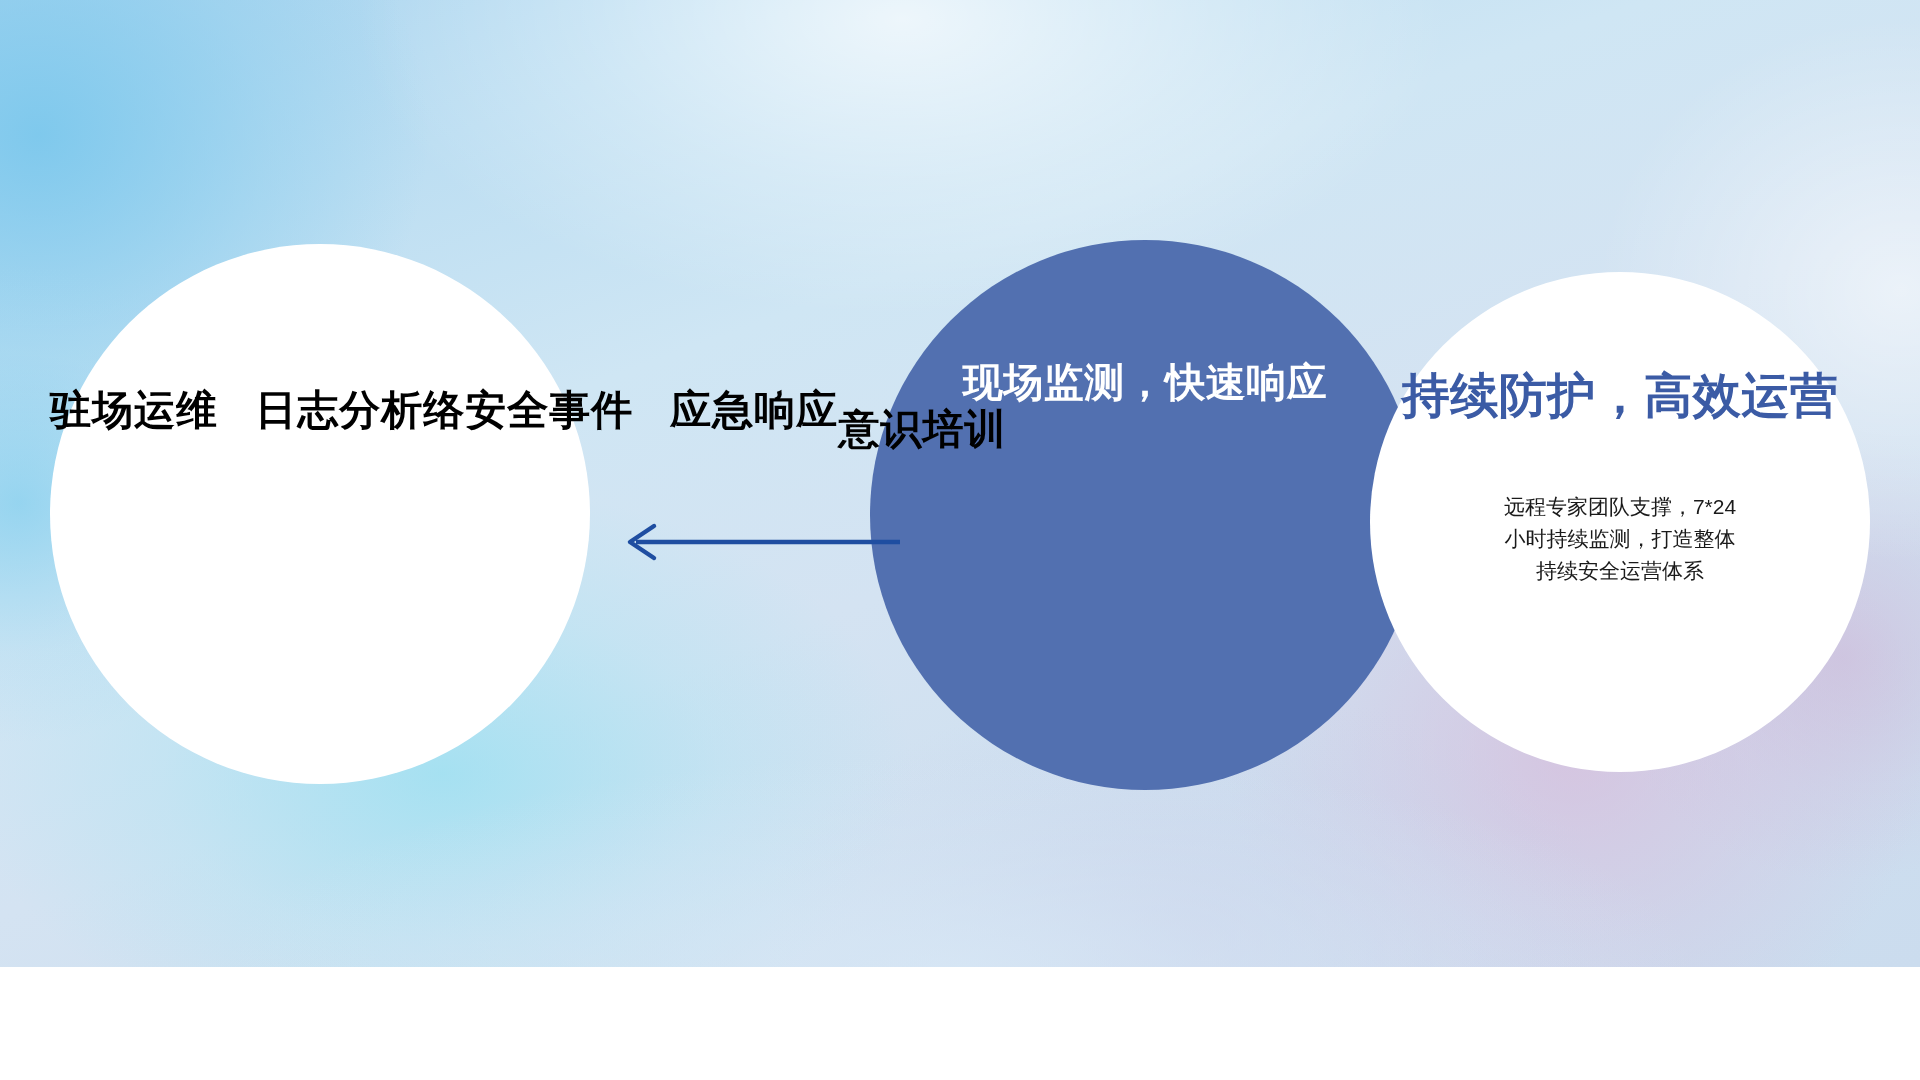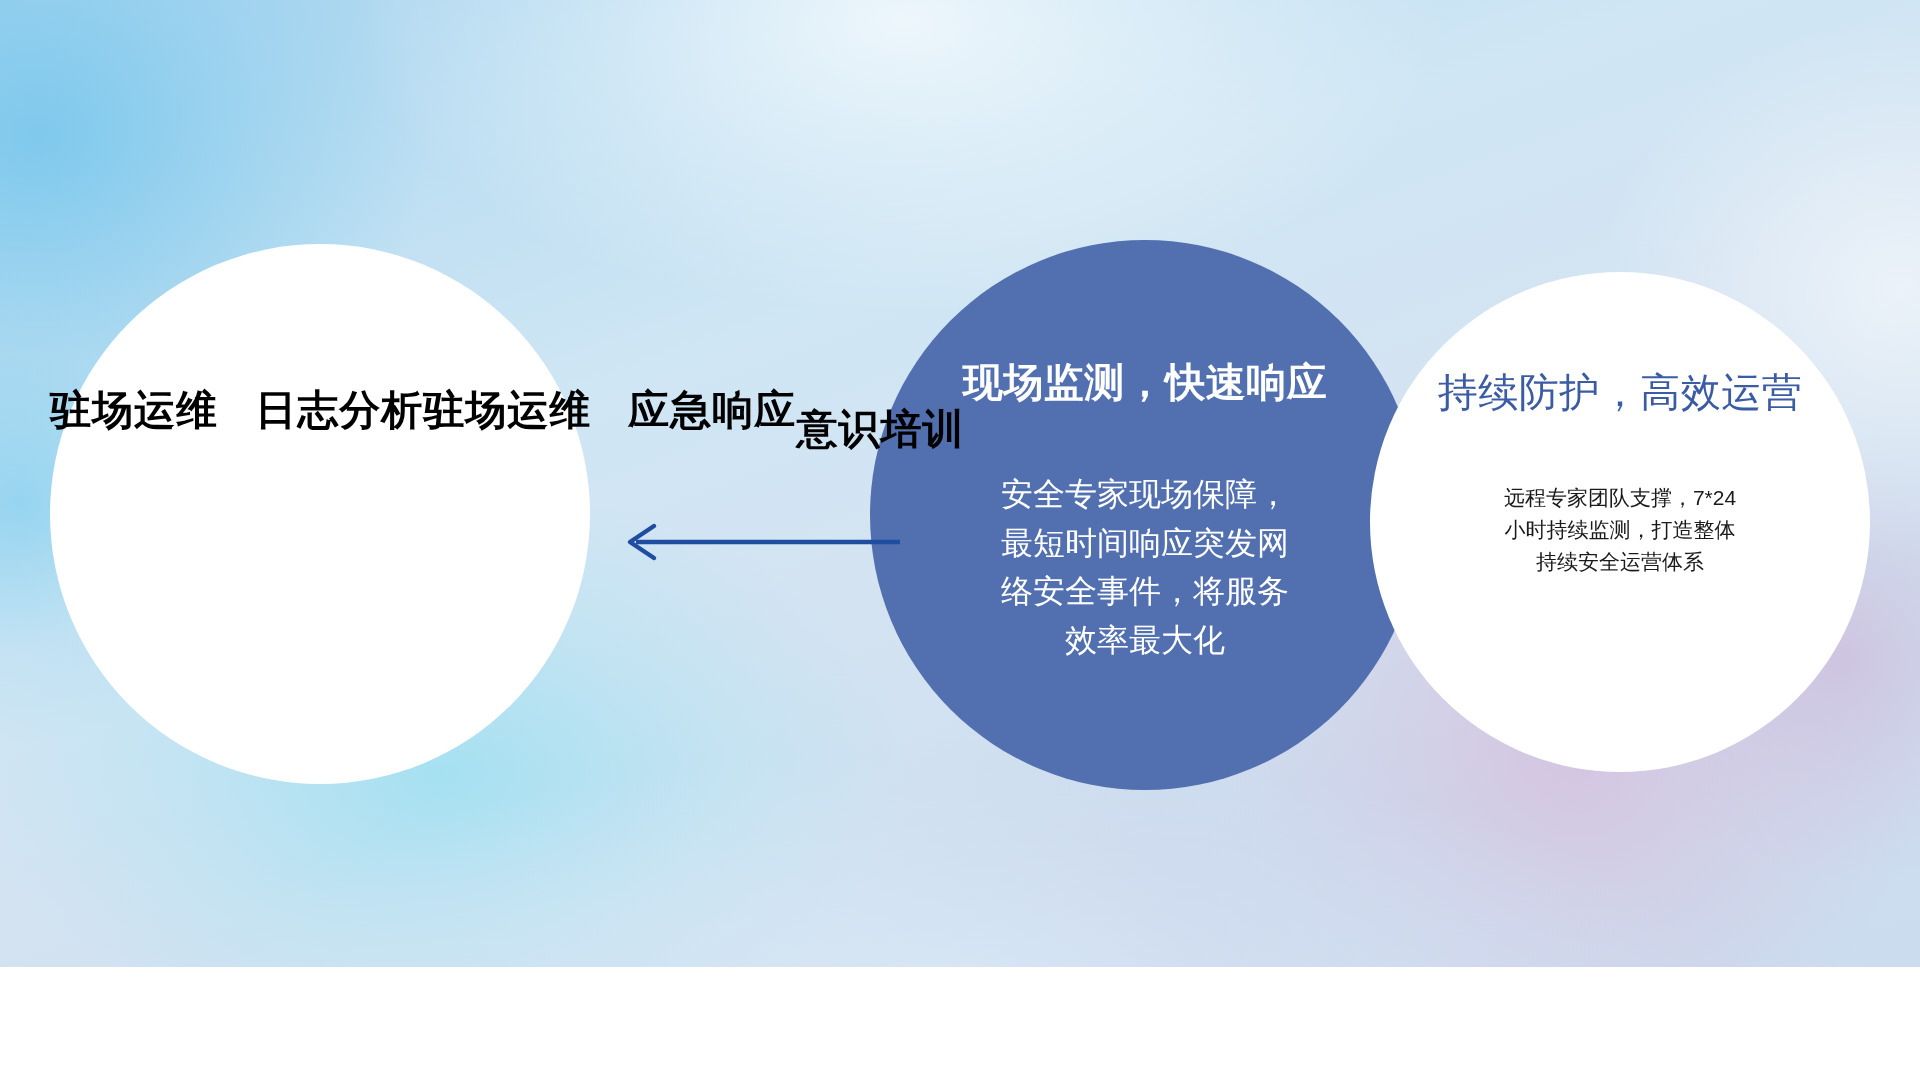--- a/index.html
+++ b/index.html
@@ -184,22 +184,22 @@
 
   
   .right-inner {
     margin-top: 98px;
     width: 100%;
     display: flex;
     flex-direction: column;
     align-items: center;
   }
   #right-title {
-    font-size: 40px;
-    font-weight: normal;
+    font-size: 48px;
+    font-weight: bold;
     color: #3b5ba5;
     letter-spacing: 0.5px;
     line-height: 1.1;
     white-space: nowrap;
   }
   #right-body {
     margin-top: 68px;
     font-size: 21px;
     color: #1a1a1a;
     line-height: 1.52;
@@ -231,32 +231,28 @@
   <div class="bg-layer bg-blob-cyan-bl"></div>
   <div class="bg-layer bg-blob-pink-r"></div>
   <div class="bg-layer bg-blob-pink-r2"></div>
   <div class="bg-layer bg-blob-lav-btm"></div>
   <div class="bg-layer bg-blob-white-r"></div>
   <div class="bg-layer bg-blob-white-bottom"></div>
 
   <div class="circle" id="circle-center">
     <div class="center-inner">
       <div id="center-title">现场监测，快速响应</div>
-      <div id="center-body">安全专家现场保障，
-最短时间响应突发网
-络安全事件，将服务
-效率最大化</div>
     </div>
   </div>
 
   <div class="circle" id="circle-left">
     <div class="left-inner">
       <div class="blue-dash"></div>
       <div class="left-line">驻场运维   日志分析</div>
-      <div class="left-line">驻场运维   应急响应</div>
+      <div class="left-line">络安全事件   应急响应</div>
       <div class="left-line">意识培训</div>
     </div>
   </div>
 
   <div class="circle" id="circle-right">
     <div class="right-inner">
       <div id="right-title">持续防护，高效运营</div>
       <div id="right-body">远程专家团队支撑，7*24
 小时持续监测，打造整体
 持续安全运营体系</div>

